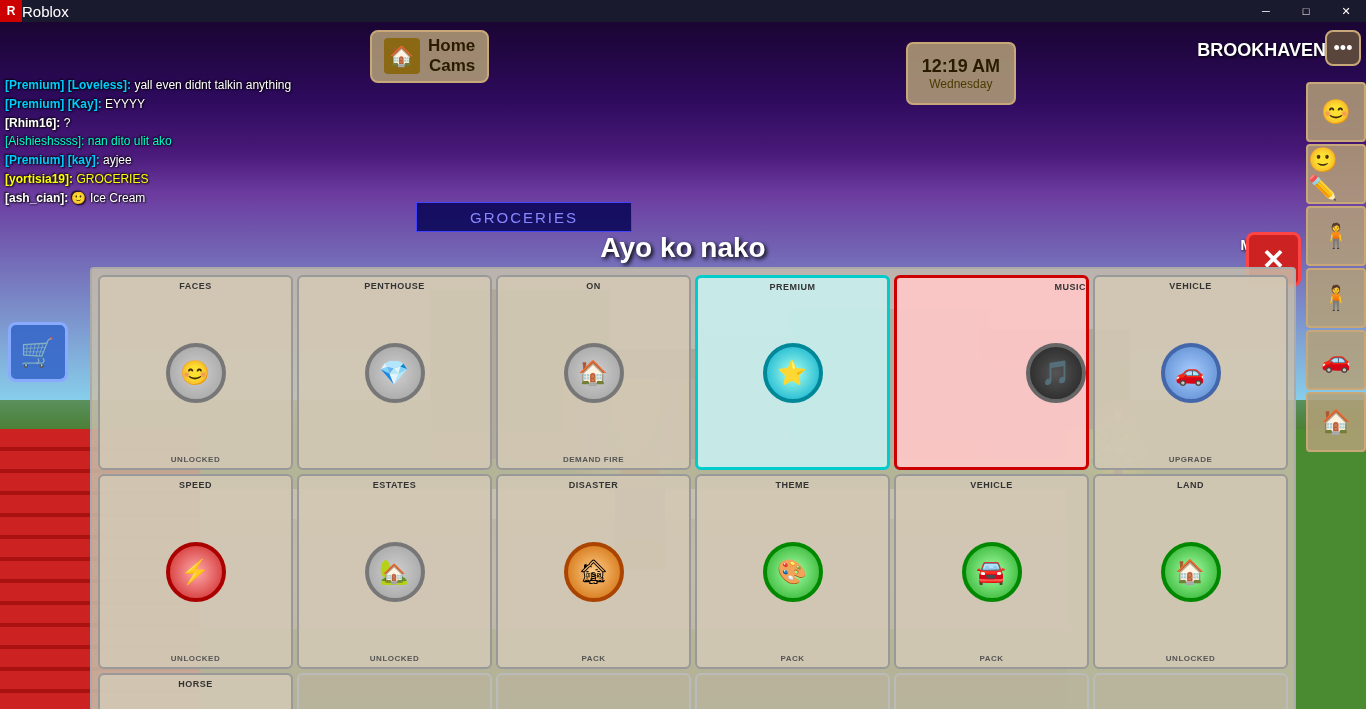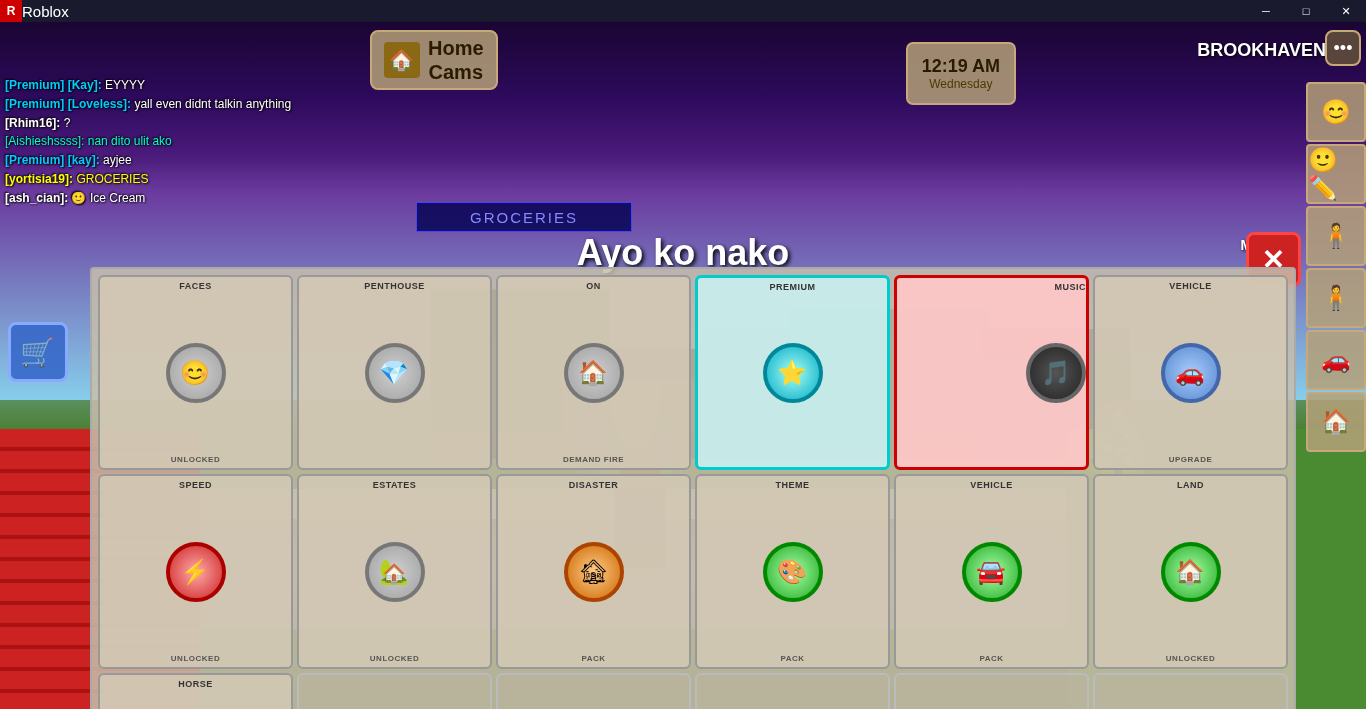--- a/index.html
+++ b/index.html
@@ -184,24 +184,24 @@
     }
     #home-cams-icon {
       width: 36px; height: 36px;
       background: #8B6914;
       border-radius: 4px;
       display: flex; align-items: center; justify-content: center;
       font-size: 20px;
     }
     #home-cams-text {
       color: #2a1a00;
-      font-size: 20px;
+      font-size: 17px;
       font-weight: bold;
       line-height: 1.2;
-      text-align: center;
+      text-align: right;
     }
 
     
     #clock-display {
       position: absolute;
       top: 8px; right: 350px;
       background: rgba(180,160,120,0.85);
       border: 2px solid #c8a878;
       border-radius: 7px;
       padding: 12px 14px;
@@ -309,21 +309,21 @@
       font-weight: bold;
       pointer-events: all;
       z-index: 10;
     }
 
     
     #middle-text {
       position: absolute;
       top: 210px; left: 50%;
       transform: translateX(-50%);
-      font-size: 36px;
+      font-size: 28px;
       font-weight: bold;
       color: white;
       text-shadow: 2px 2px 4px black;
       pointer-events: none;
       white-space: nowrap;
       z-index: 5;
     }
 
     
     #model-text {
@@ -488,26 +488,26 @@
     </div>
 
     <div id="server-name">BROOKHAVEN</div>
 
     <div id="menu-dots">•••</div>
 
   </div>
 
   <div id="chat-area">
     <div class="chat-message">
+      <span style="color:#00ccff;font-weight:bold;">[Premium] [Loveless]:</span>
+      <span style="color:white;"> yall even didnt talkin anything</span>
+    </div>
+    <div class="chat-message">
       <span style="color:#00ccff;font-weight:bold;">[Premium] [Kay]:</span>
       <span style="color:white;"> EYYYY</span>
-    </div>
-    <div class="chat-message">
-      <span style="color:#00ccff;font-weight:bold;">[Premium] [Loveless]:</span>
-      <span style="color:white;"> yall even didnt talkin anything</span>
     </div>
     <div class="chat-message">
       <span style="color:white;font-weight:bold;">[Rhim16]:</span>
       <span style="color:white;"> ?</span>
     </div>
     <div class="chat-message">
       <span style="color:#00ffcc;font-weight:normal;margin-top:12px;">[Aishieshssss]:</span>
       <span style="color:#00ffcc;"> nan dito ulit ako</span>
     </div>
     <div class="chat-message">

